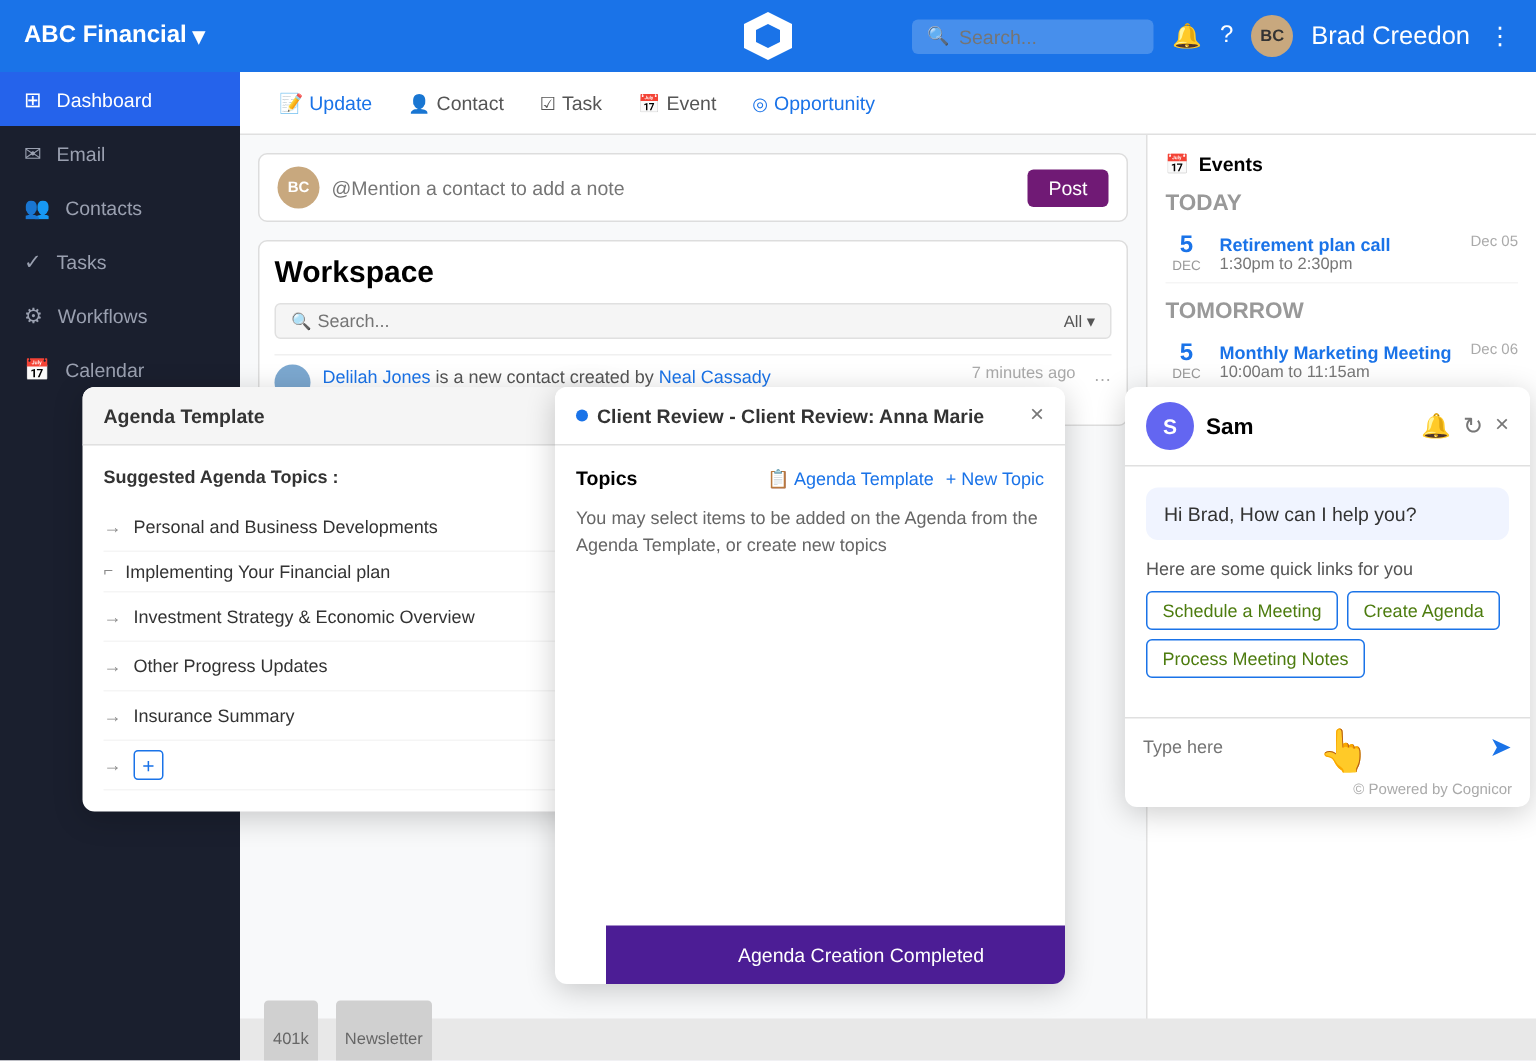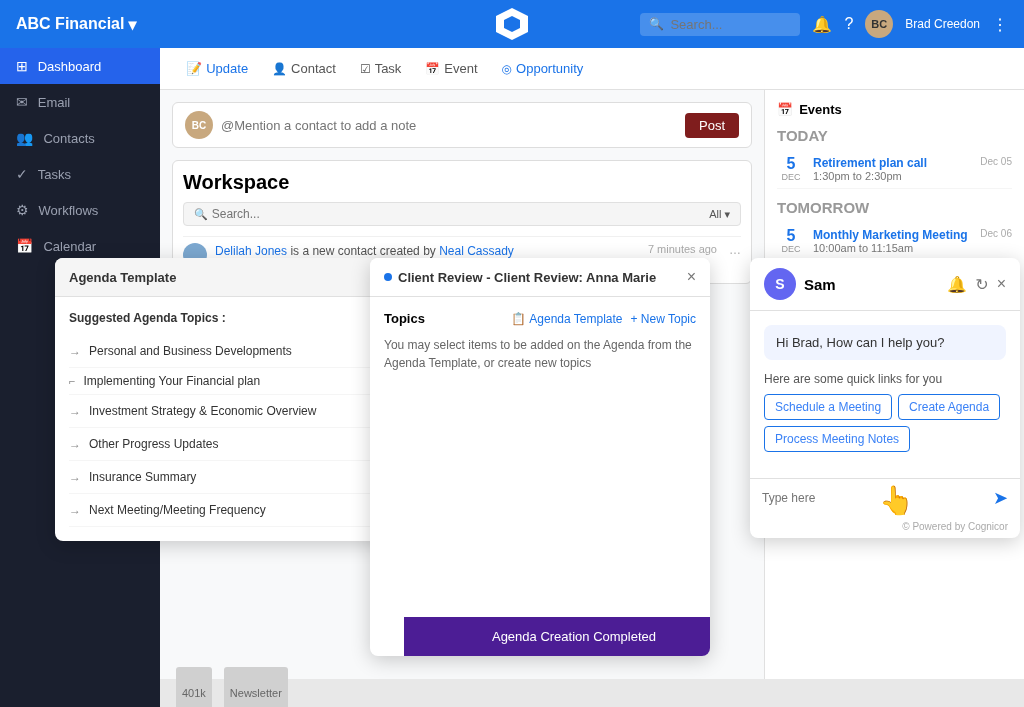--- a/index.html
+++ b/index.html
@@ -56,21 +56,21 @@
       border-radius: 50%;
       background: #ccc;
       overflow: hidden;
       display: flex;
       align-items: center;
       justify-content: center;
       font-size: 11px;
       color: #333;
       font-weight: 600;
     }
-    .nav-user-name { color: white; font-size: 12px; }
+    .nav-user-name { color: white; font-size: 17px; }
 
     
     .main-layout {
       display: flex;
       height: calc(707px - 48px);
     }
 
     
     .sidebar {
       width: 160px;
@@ -156,21 +156,21 @@
       flex-shrink: 0;
     }
     .note-input {
       flex: 1;
       border: none;
       outline: none;
       font-size: 13px;
       color: #999;
     }
     .post-btn {
-      background: #7f1d1d;
+      background: #701a75;
       color: white;
       border: none;
       border-radius: 4px;
       padding: 5px 14px;
       font-size: 13px;
       cursor: pointer;
     }
 
     .workspace-section {
       background: white;
@@ -468,21 +468,21 @@
     }
     .sam-links-label { font-size: 12px; color: #555; margin-bottom: 8px; }
     .sam-quick-btns {
       display: flex;
       flex-wrap: wrap;
       gap: 6px;
       margin-bottom: 12px;
     }
     .sam-quick-btn {
       border: 1px solid #1a73e8;
-      color: #3b82f6;
+      color: #4d7c0f;
       background: white;
       border-radius: 4px;
       padding: 5px 10px;
       font-size: 12px;
       cursor: pointer;
       text-align: right;
     }
     .cursor-hand {
       position: absolute;
       bottom: 190px;
@@ -740,21 +740,20 @@
         <span class="agenda-item-text">Other Progress Updates</span>
         <div class="agenda-item-action">+</div>
       </div>
       <div class="agenda-item">
         <span class="agenda-item-icon">→</span>
         <span class="agenda-item-text">Insurance Summary</span>
         <div class="agenda-item-action">+</div>
       </div>
       <div class="agenda-item">
         <span class="agenda-item-icon">→</span>
-        <span class="agenda-item-text">Next Meeting/Meeting Frequency</span>
         <div class="agenda-item-action">+</div>
       </div>
     </div>
   </div>
 
   <div class="client-review-modal">
     <div class="cr-header">
       <div class="cr-title">
         <div class="cr-dot"></div>
         <span>Client Review - Client Review: Anna Marie</span>

